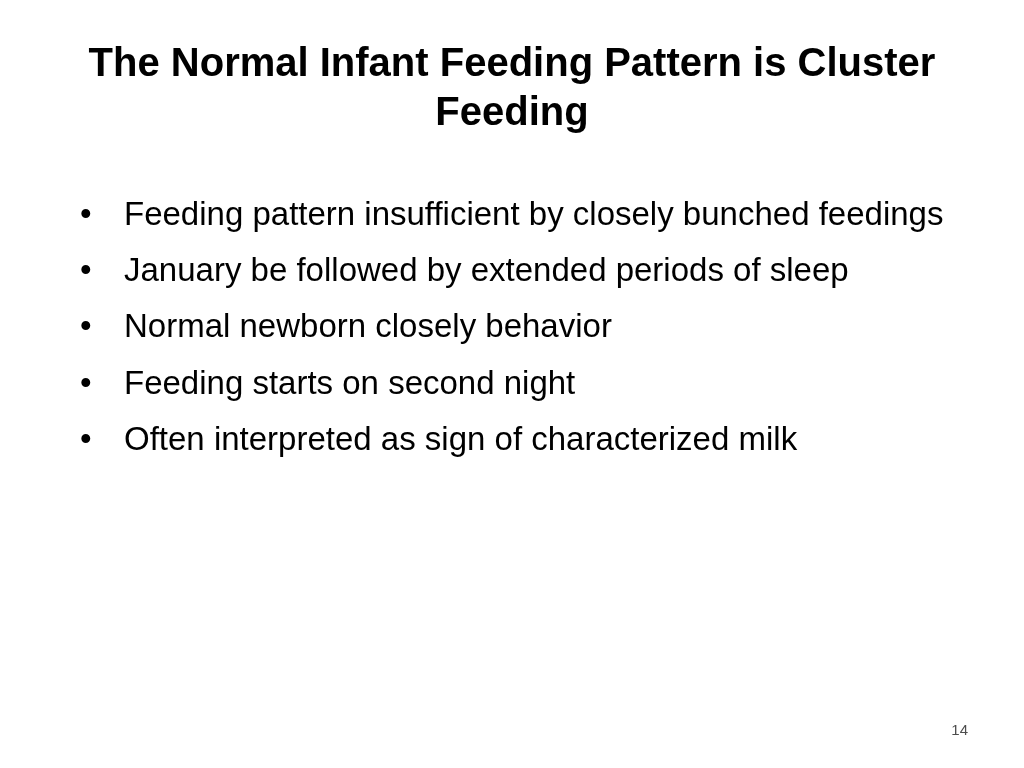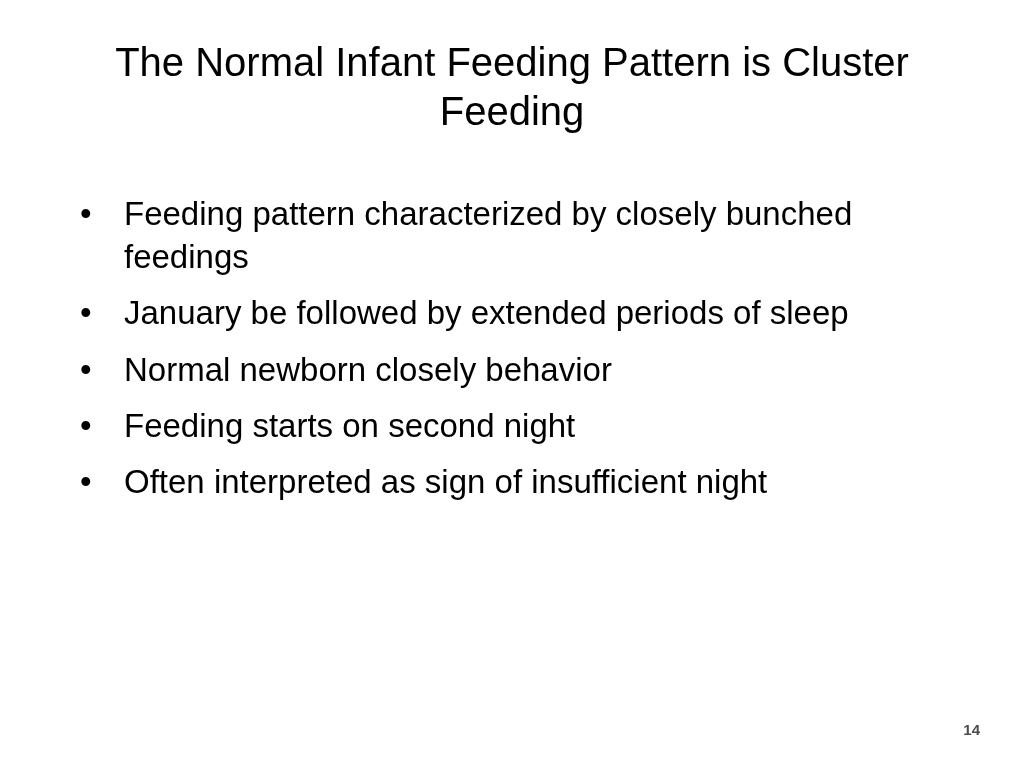--- a/index.html
+++ b/index.html
@@ -21,21 +21,21 @@
     box-sizing: border-box;
   }
   .slide-title {
     position: absolute;
     top: 38px;
     left: 72px;
     width: 880px;
     text-align: center;
     font-size: 40px;
     line-height: 1.22;
-    font-weight: normal;
+    font-weight: bold;
     color: #000000;
     letter-spacing: 0px;
   }
   .bullet-list {
     position: absolute;
     top: 192px;
     left: 80px;
     width: 890px;
     list-style: none;
     margin: 0;
@@ -56,52 +56,51 @@
     font-size: 33px;
     line-height: 1.31;
     text-align: left;
   }
   .bullet-text {
     flex: 1 1 auto;
     padding-right: 10px;
   }
   .slide-number {
     position: absolute;
-    right: 44px;
+    right: 56px;
     bottom: 30px;
     font-size: 15px;
     color: #4d4d4d;
-    font-weight: bold;
   }
 </style>
 </head>
 <body>
 
 <div class="slide">
 
   <div class="slide-title">The Normal Infant Feeding Pattern is Cluster Feeding</div>
 
   <ul class="bullet-list">
     <li class="bullet-item">
       <span class="bullet-marker">•</span>
-      <span class="bullet-text">Feeding pattern characterized by closely bunched feedings</span>
+      <span class="bullet-text">Feeding pattern insufficient by closely bunched feedings</span>
     </li>
     <li class="bullet-item">
       <span class="bullet-marker">•</span>
       <span class="bullet-text">January be followed by extended periods of sleep</span>
     </li>
     <li class="bullet-item">
       <span class="bullet-marker">•</span>
       <span class="bullet-text">Normal newborn closely behavior</span>
     </li>
     <li class="bullet-item">
       <span class="bullet-marker">•</span>
       <span class="bullet-text">Feeding starts on second night</span>
     </li>
     <li class="bullet-item">
       <span class="bullet-marker">•</span>
-      <span class="bullet-text">Often interpreted as sign of insufficient night</span>
+      <span class="bullet-text">Often interpreted as sign of characterized milk</span>
     </li>
   </ul>
 
   <div class="slide-number">14</div>
 
 </div>
 
 </body></html>

